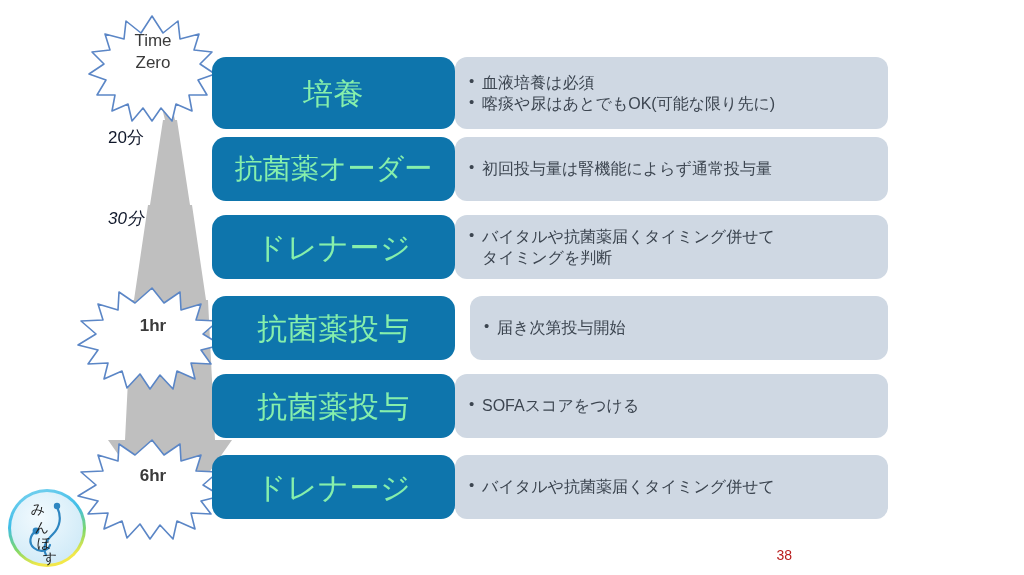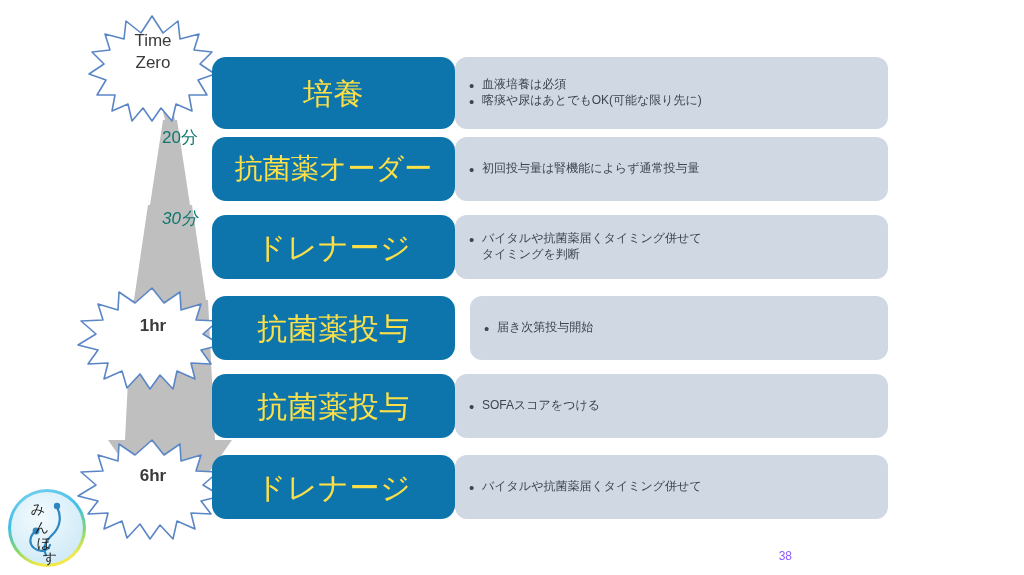--- a/index.html
+++ b/index.html
@@ -48,21 +48,21 @@
     border-radius: 14px;
     display: flex;
     align-items: center;
     justify-content: center;
     box-sizing: border-box;
     padding: 2px 6px;
     position: relative;
     z-index: 3;
   }
   .stage-label {
-    color: #fde047;
+    color: #86efac;
     font-size: 30px;
     line-height: 1.1;
     letter-spacing: 0.5px;
     white-space: nowrap;
     font-weight: 400;
   }
   .stage-label.tight { font-size: 28px; letter-spacing: 0px; }
 
   .detail-panel {
     flex: 1 1 auto;
@@ -77,21 +77,21 @@
     position: relative;
     z-index: 1;
   }
   .detail-list {
     margin: 0;
     padding: 0;
     list-style: none;
   }
   .detail-list li {
     color: #3C4550;
-    font-size: 12px;
+    font-size: 16px;
     line-height: 1.32;
     padding-left: 13px;
     position: relative;
     white-space: pre-line;
   }
   .detail-list li::before {
     content: "\2022";
     position: absolute;
     left: 0;
     top: -1px;
@@ -115,23 +115,23 @@
     left: 113px; top: 316px; width: 80px;
     font-size: 17px; font-weight: bold;
   }
   #burst-label-6hr {
     left: 113px; top: 466px; width: 80px;
     font-size: 17px; font-weight: bold;
   }
 
   .tick-label {
     position: absolute;
-    text-align: right;
+    text-align: left;
     width: 90px;
-    color: #0f766e;
+    color: #0f172a;
     font-size: 17px;
     z-index: 4;
   }
   #tick-20 { left: 108px; top: 126px; }
   #tick-30 { left: 108px; top: 207px; font-style: italic; }
 
   
   #logo {
     position: absolute;
     left: 6px;
@@ -139,22 +139,22 @@
     width: 82px;
     height: 82px;
     z-index: 5;
   }
 
   
   #page-number {
     position: absolute;
     right: 32px;
     bottom: 12px;
-    color: #8b5cf6;
-    font-size: 12px;
+    color: #b91c1c;
+    font-size: 14px;
     z-index: 5;
   }
 </style>
 </head>
 <body>
 
 <div id="slide">
 
   <svg id="timeline-layer" viewBox="0 0 1024 575" width="1024" height="575" xmlns="http://www.w3.org/2000/svg">
 

